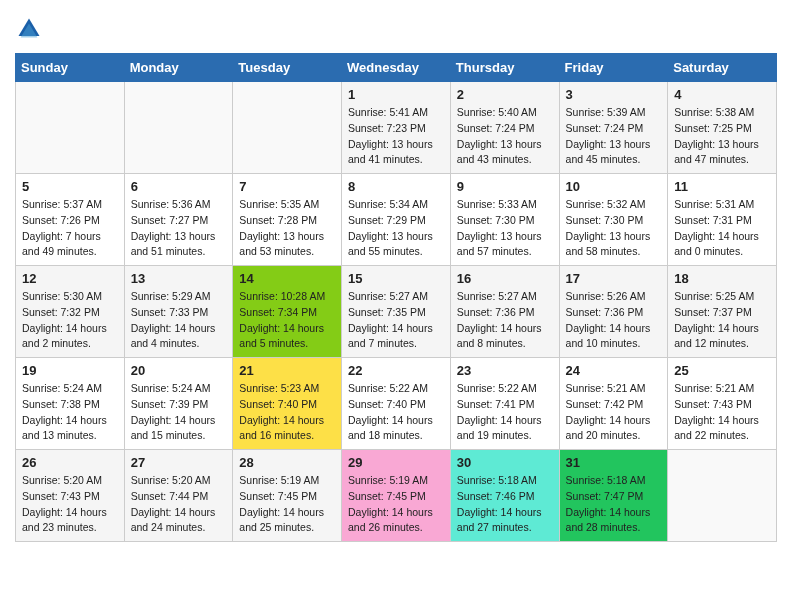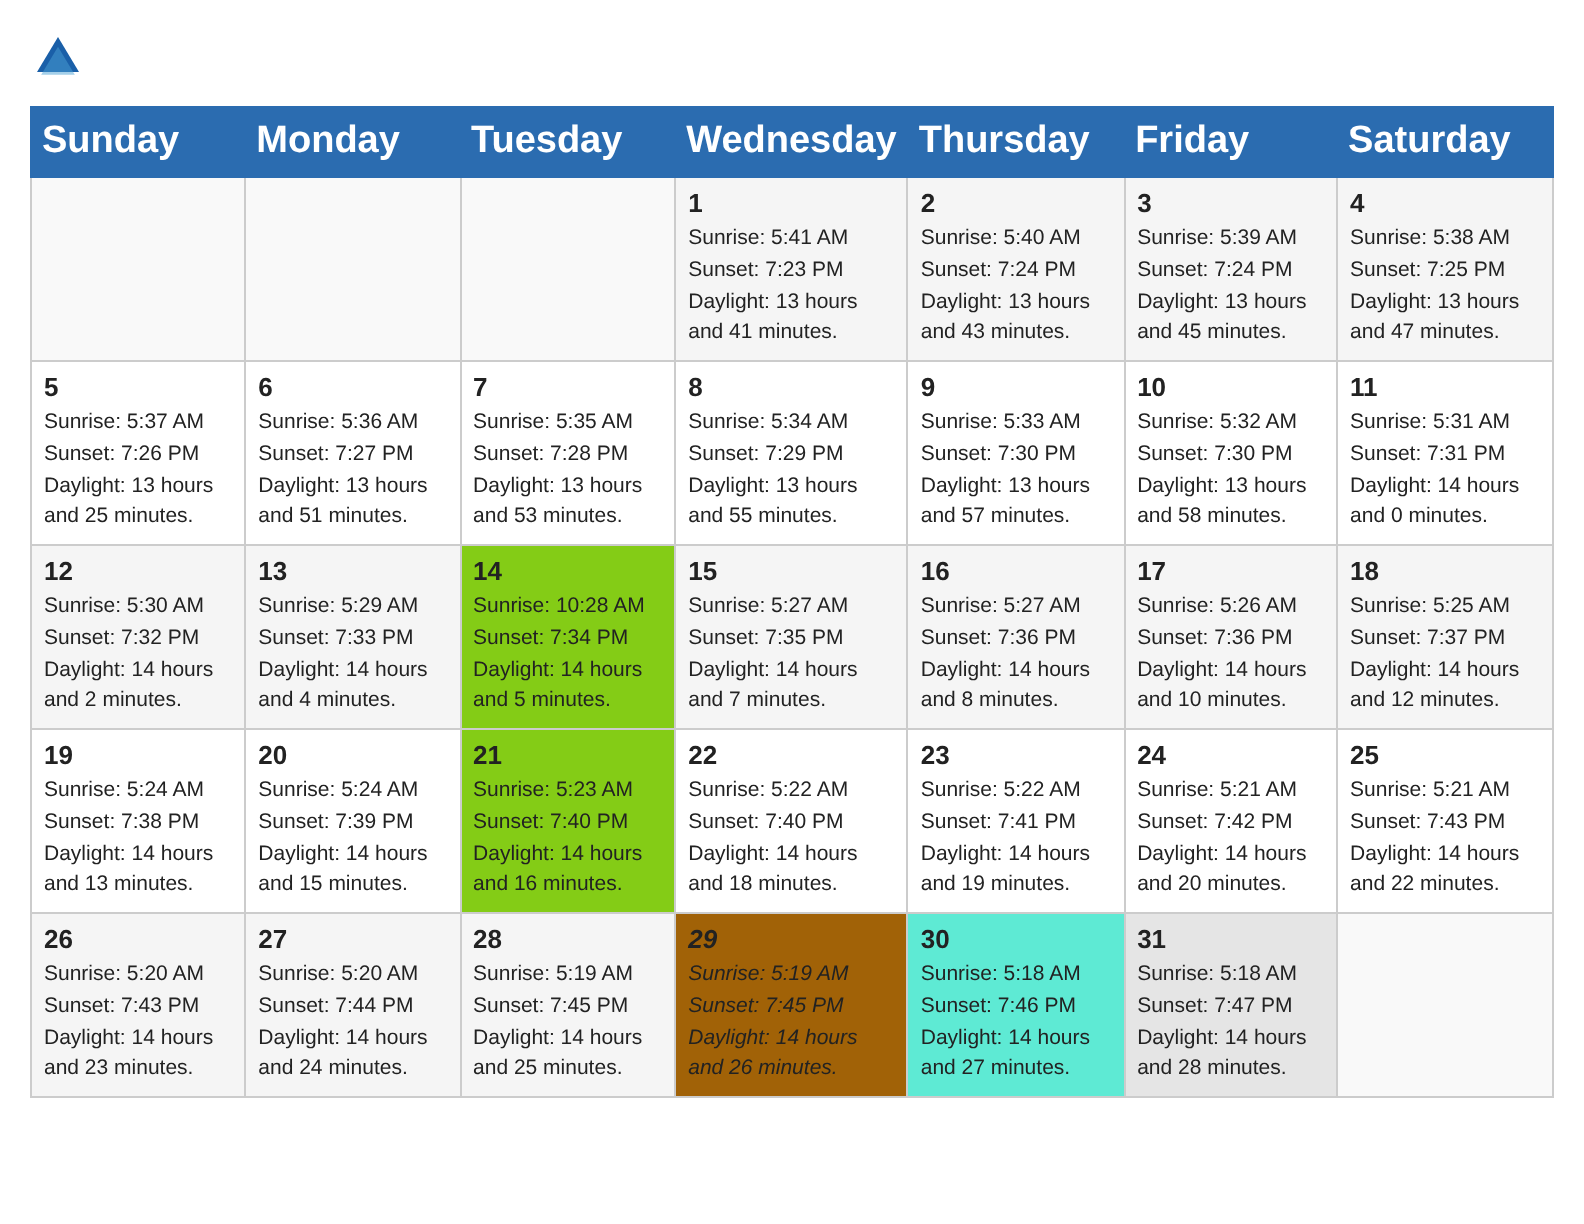--- a/index.html
+++ b/index.html
@@ -38,21 +38,21 @@
       color: #444;
     }
     .calendar {
       width: 100%;
       border-collapse: collapse;
       border: 1px solid #ccc;
     }
     .calendar th {
       background-color: #2b6cb0;
       color: #fff;
-      font-size: 19px;
+      font-size: 13px;
       font-weight: bold;
       padding: 6px 5px;
       text-align: left;
       border: 1px solid #2b6cb0;
     }
     .calendar td {
       vertical-align: top;
       border: 1px solid #ccc;
       padding: 5px 6px;
       font-size: 11px;
@@ -149,21 +149,21 @@
           <span>Daylight: 13 hours and 47 minutes.</span>
         </div>
       </td>
       </tr>
       <tr>
         <td style="background: rgb(255, 255, 255);">
         <span class="day-number">5</span>
         <div class="day-info">
           <span>Sunrise: 5:37 AM</span><br>
           <span>Sunset: 7:26 PM</span><br>
-          <span>Daylight: 13 hours and 25 minutes.</span>
+          <span>Daylight: 7 hours and 49 minutes.</span>
         </div>
       </td>
         <td style="background: rgb(255, 255, 255);">
         <span class="day-number">6</span>
         <div class="day-info">
           <span>Sunrise: 5:36 AM</span><br>
           <span>Sunset: 7:27 PM</span><br>
           <span>Daylight: 13 hours and 51 minutes.</span>
         </div>
       </td>
@@ -276,21 +276,21 @@
         </div>
       </td>
         <td style="background: rgb(255, 255, 255);">
         <span class="day-number">20</span>
         <div class="day-info">
           <span>Sunrise: 5:24 AM</span><br>
           <span>Sunset: 7:39 PM</span><br>
           <span>Daylight: 14 hours and 15 minutes.</span>
         </div>
       </td>
-        <td style="background: #84cc16;">
+        <td style="background: #fde047;">
         <span class="day-number">21</span>
         <div class="day-info">
           <span>Sunrise: 5:23 AM</span><br>
           <span>Sunset: 7:40 PM</span><br>
           <span>Daylight: 14 hours and 16 minutes.</span>
         </div>
       </td>
         <td style="background: rgb(255, 255, 255);">
         <span class="day-number">22</span>
         <div class="day-info">
@@ -342,37 +342,37 @@
         </div>
       </td>
         <td style="background: rgb(245, 245, 245);">
         <span class="day-number">28</span>
         <div class="day-info">
           <span>Sunrise: 5:19 AM</span><br>
           <span>Sunset: 7:45 PM</span><br>
           <span>Daylight: 14 hours and 25 minutes.</span>
         </div>
       </td>
-        <td style="background: #a16207; font-style: italic;">
+        <td style="background: #f9a8d4;">
         <span class="day-number">29</span>
         <div class="day-info">
           <span>Sunrise: 5:19 AM</span><br>
           <span>Sunset: 7:45 PM</span><br>
           <span>Daylight: 14 hours and 26 minutes.</span>
         </div>
       </td>
         <td style="background: #5eead4;">
         <span class="day-number">30</span>
         <div class="day-info">
           <span>Sunrise: 5:18 AM</span><br>
           <span>Sunset: 7:46 PM</span><br>
           <span>Daylight: 14 hours and 27 minutes.</span>
         </div>
       </td>
-        <td style="background: #e5e5e5;">
+        <td style="background: #22c55e;">
         <span class="day-number">31</span>
         <div class="day-info">
           <span>Sunrise: 5:18 AM</span><br>
           <span>Sunset: 7:47 PM</span><br>
           <span>Daylight: 14 hours and 28 minutes.</span>
         </div>
       </td>
         <td class="empty-cell"></td>
       </tr>
     </tbody>

